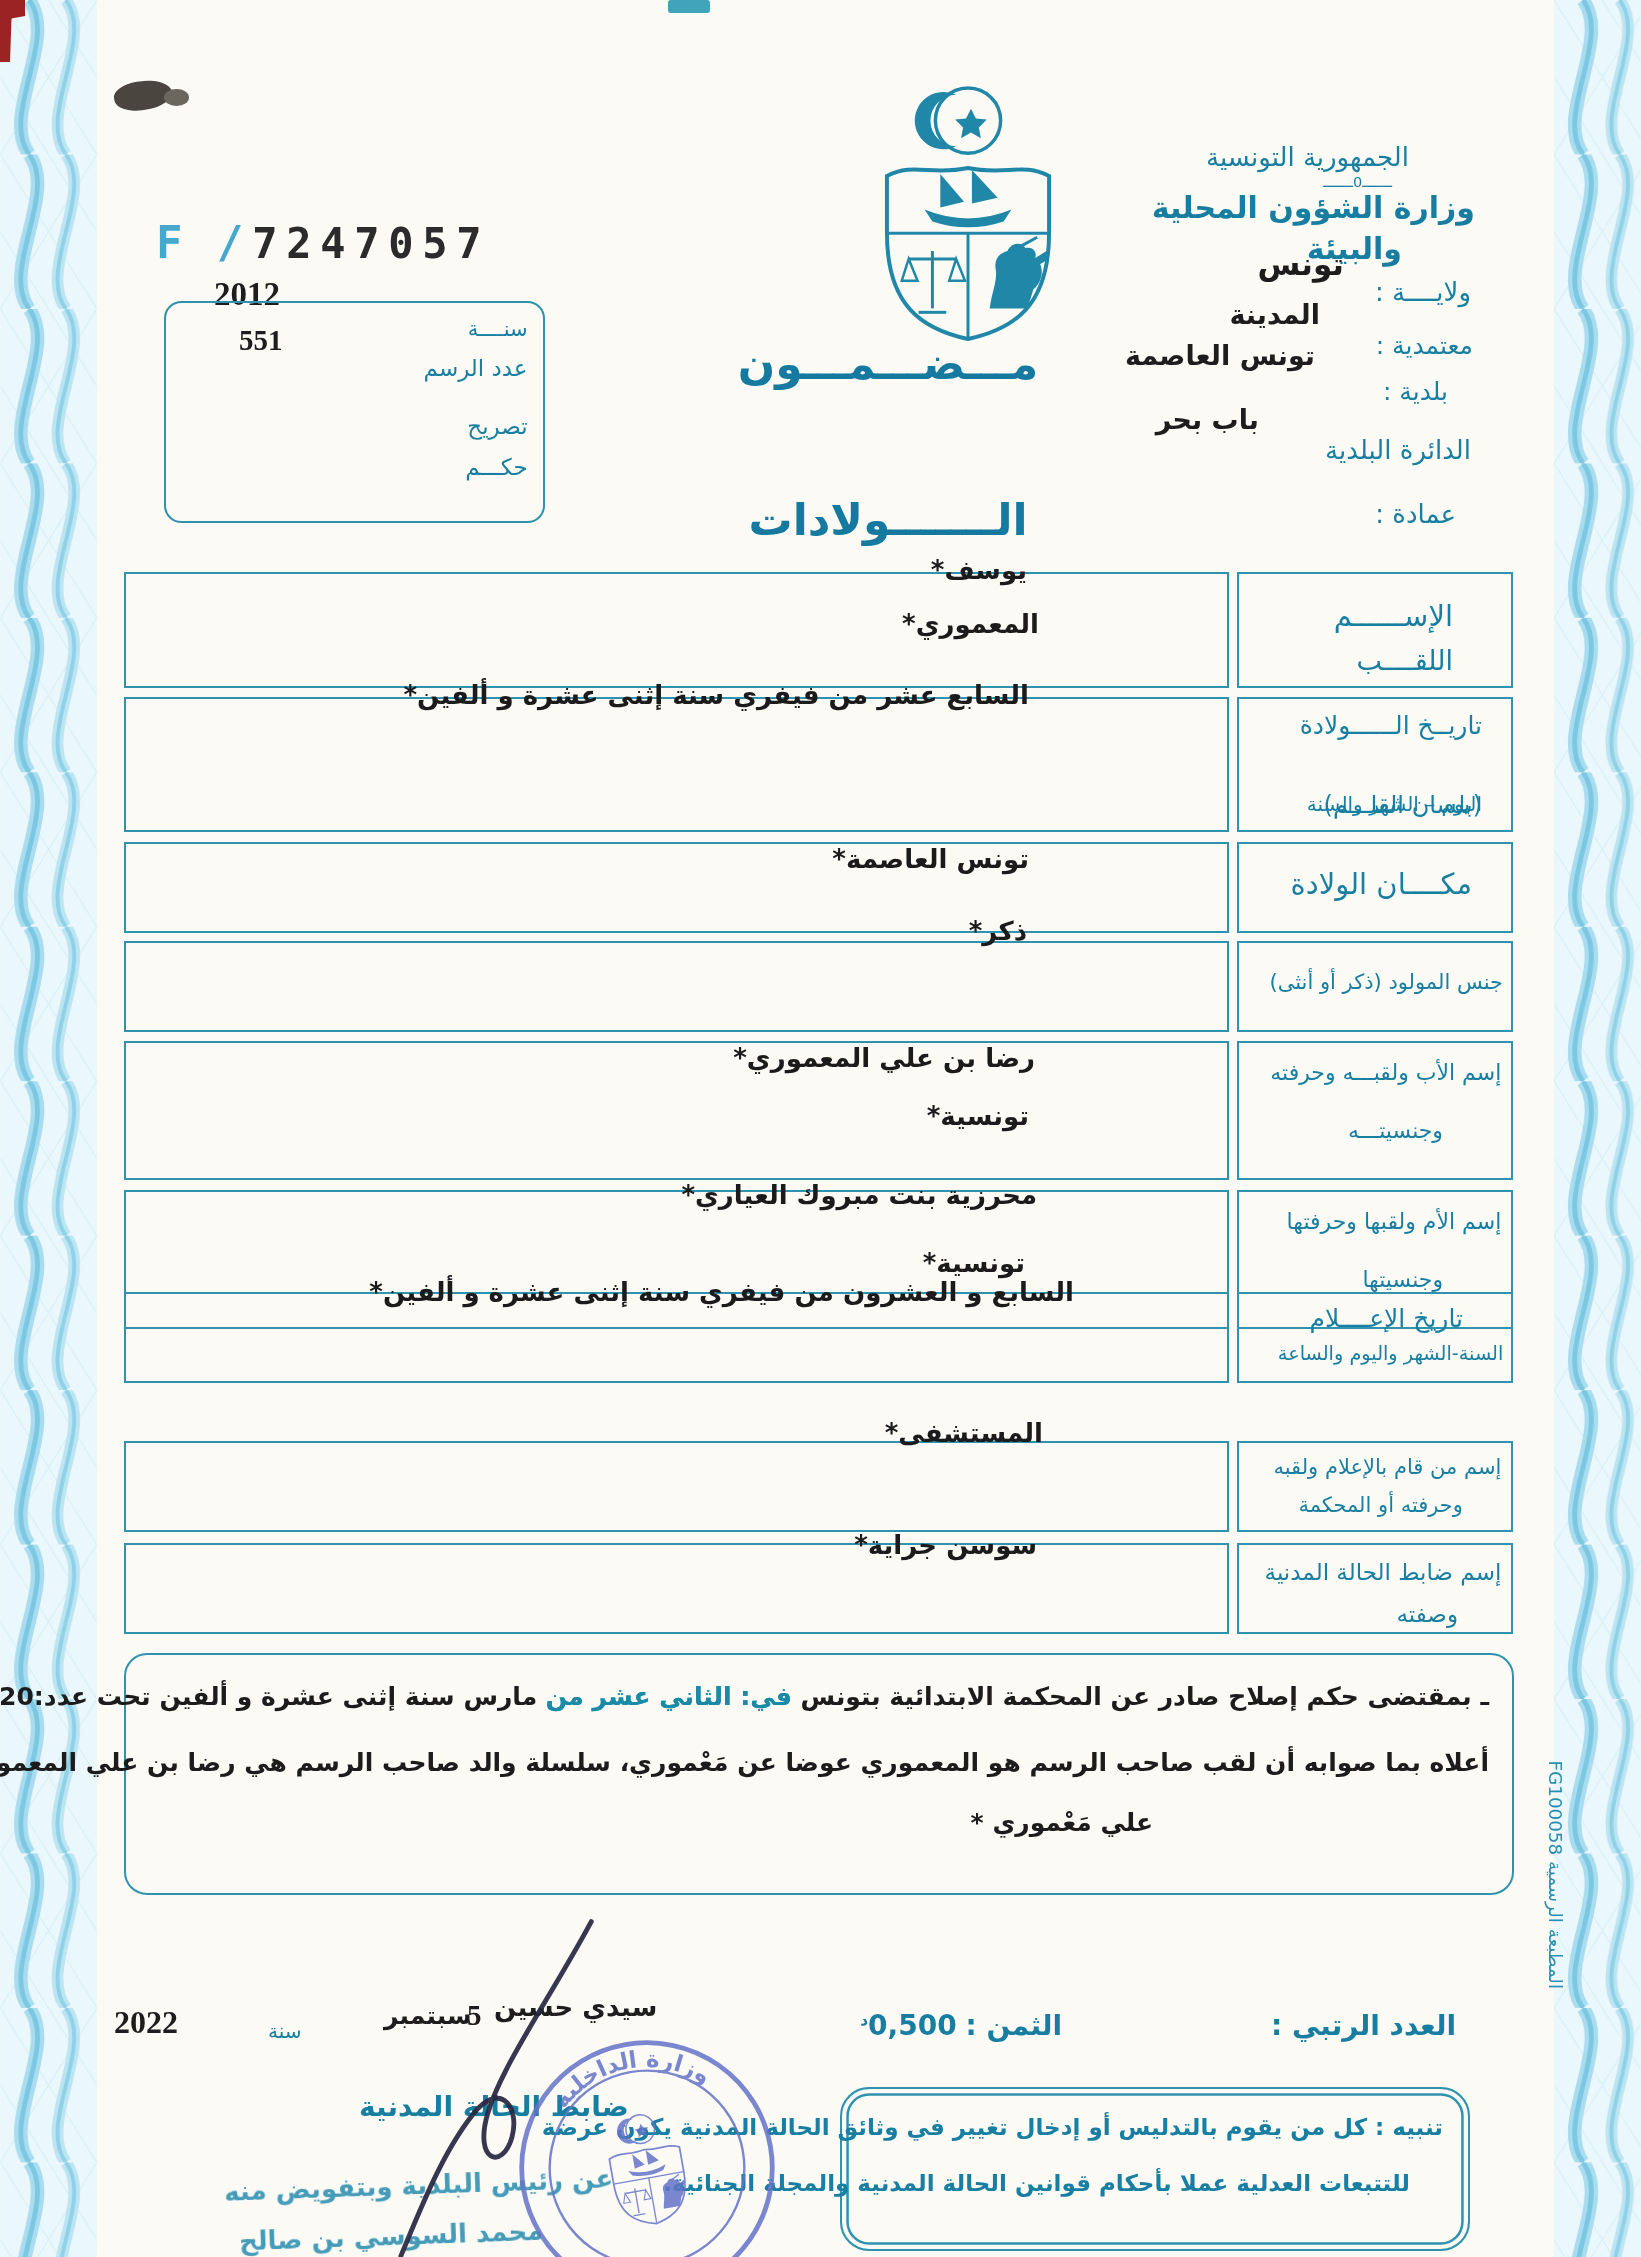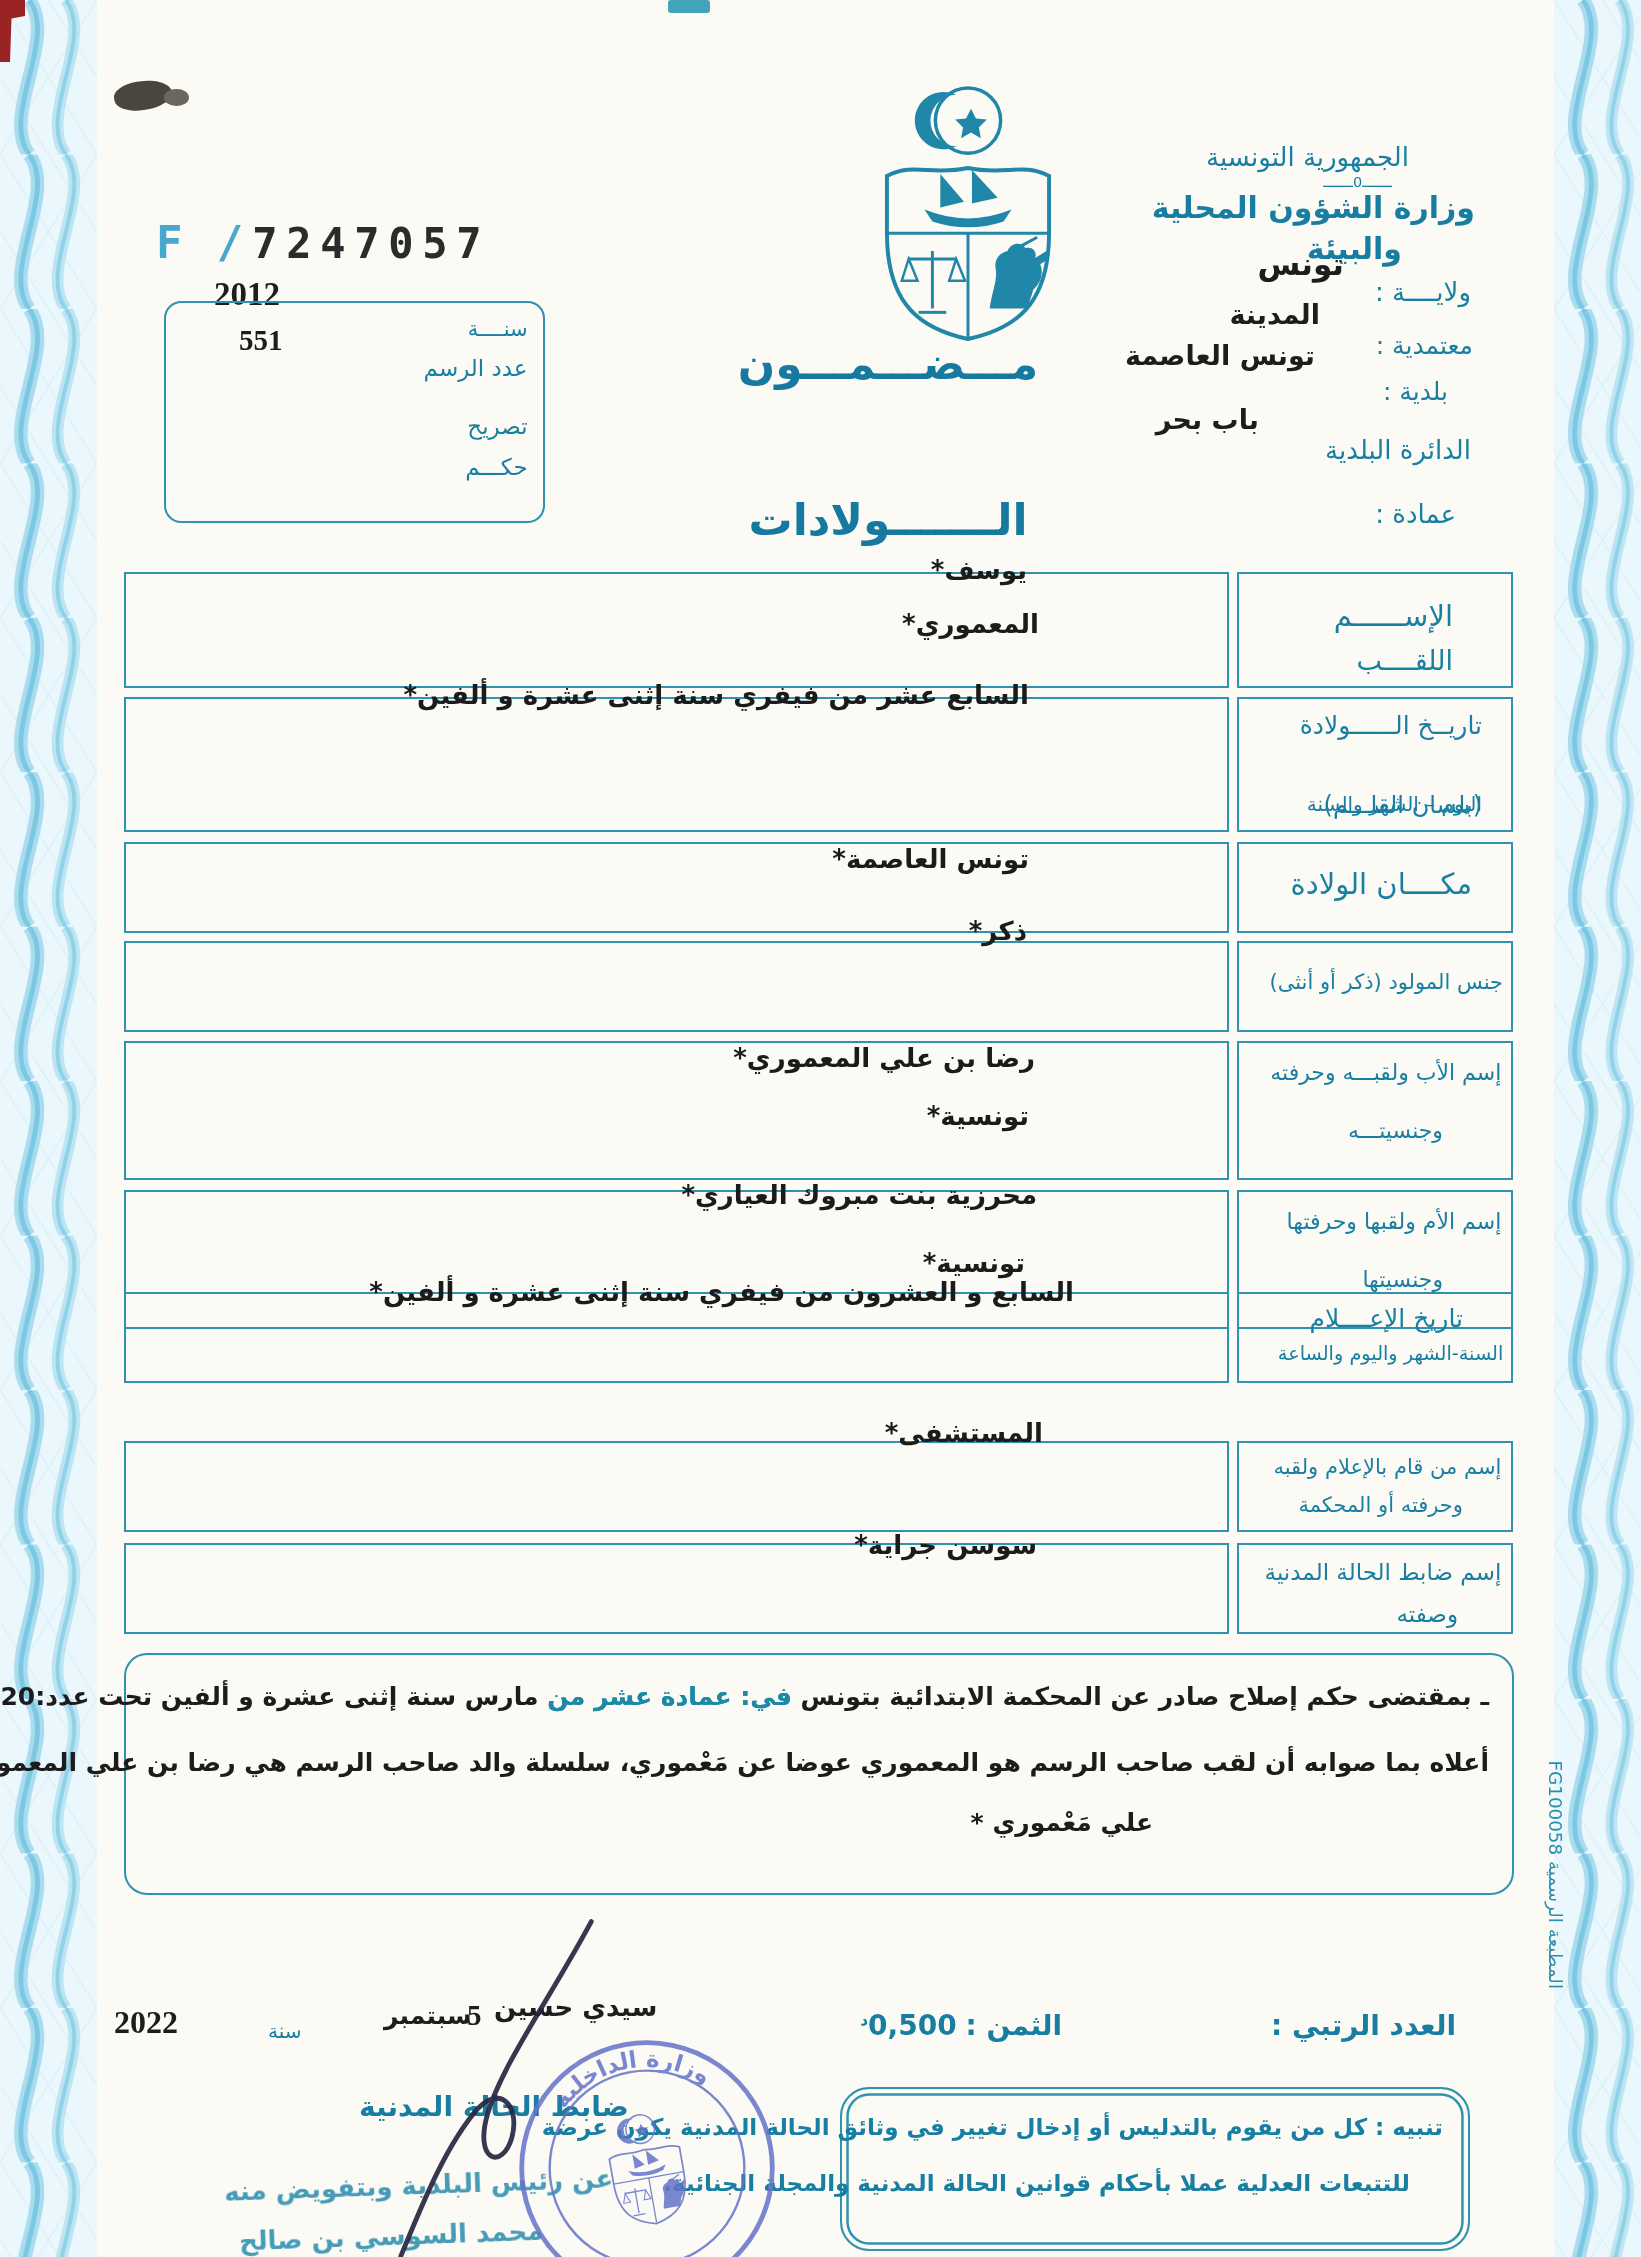--- a/index.html
+++ b/index.html
@@ -217,21 +217,21 @@
     <div class="vbox"></div>
     <div class="lbox">
       <div class="lb" style="right:9.7px;top:13.5px;font-size:23px;">إسم ضابط الحالة المدنية</div>
       <div class="lb" style="right:53px;top:56px;font-size:23px;">وصفته</div>
     </div>
     <div class="val" style="right:473px;top:-13.5px;">سوسن جراية*</div>
   </div>
 
   <div class="jbox">
     <div class="jline" style="right:23px;top:27px;">
-      <span>ـ بمقتضى حكم إصلاح صادر عن المحكمة الابتدائية بتونس </span><span class="jstamp">في: عمادة عشر من</span><span> مارس سنة إثنى عشرة و ألفين  تحت عدد:56820 تم إصلاح الرسم</span>
+      <span>ـ بمقتضى حكم إصلاح صادر عن المحكمة الابتدائية بتونس </span><span class="jstamp">في: الثاني عشر من</span><span> مارس سنة إثنى عشرة و ألفين  تحت عدد:56820 تم إصلاح الرسم</span>
     </div>
     <div class="jline" style="right:23px;top:93px;">أعلاه بما صوابه أن لقب صاحب الرسم هو المعموري عوضا عن مَعْموري، سلسلة والد صاحب الرسم هي رضا بن علي المعموري عوضا عن رضا بن</div>
     <div class="jline" style="right:359px;top:153px;">علي  مَعْموري *</div>
   </div>
 
   <div class="printer">المطبعة الرسمية FG100058</div>
 
   <div class="t tealb" style="right:185px;top:2010px;font-size:28px;">العدد الرتبي :</div>
   <div class="t" style="right:579px;top:2010px;font-size:28px;">
     <span class="tealb">الثمن :</span>

